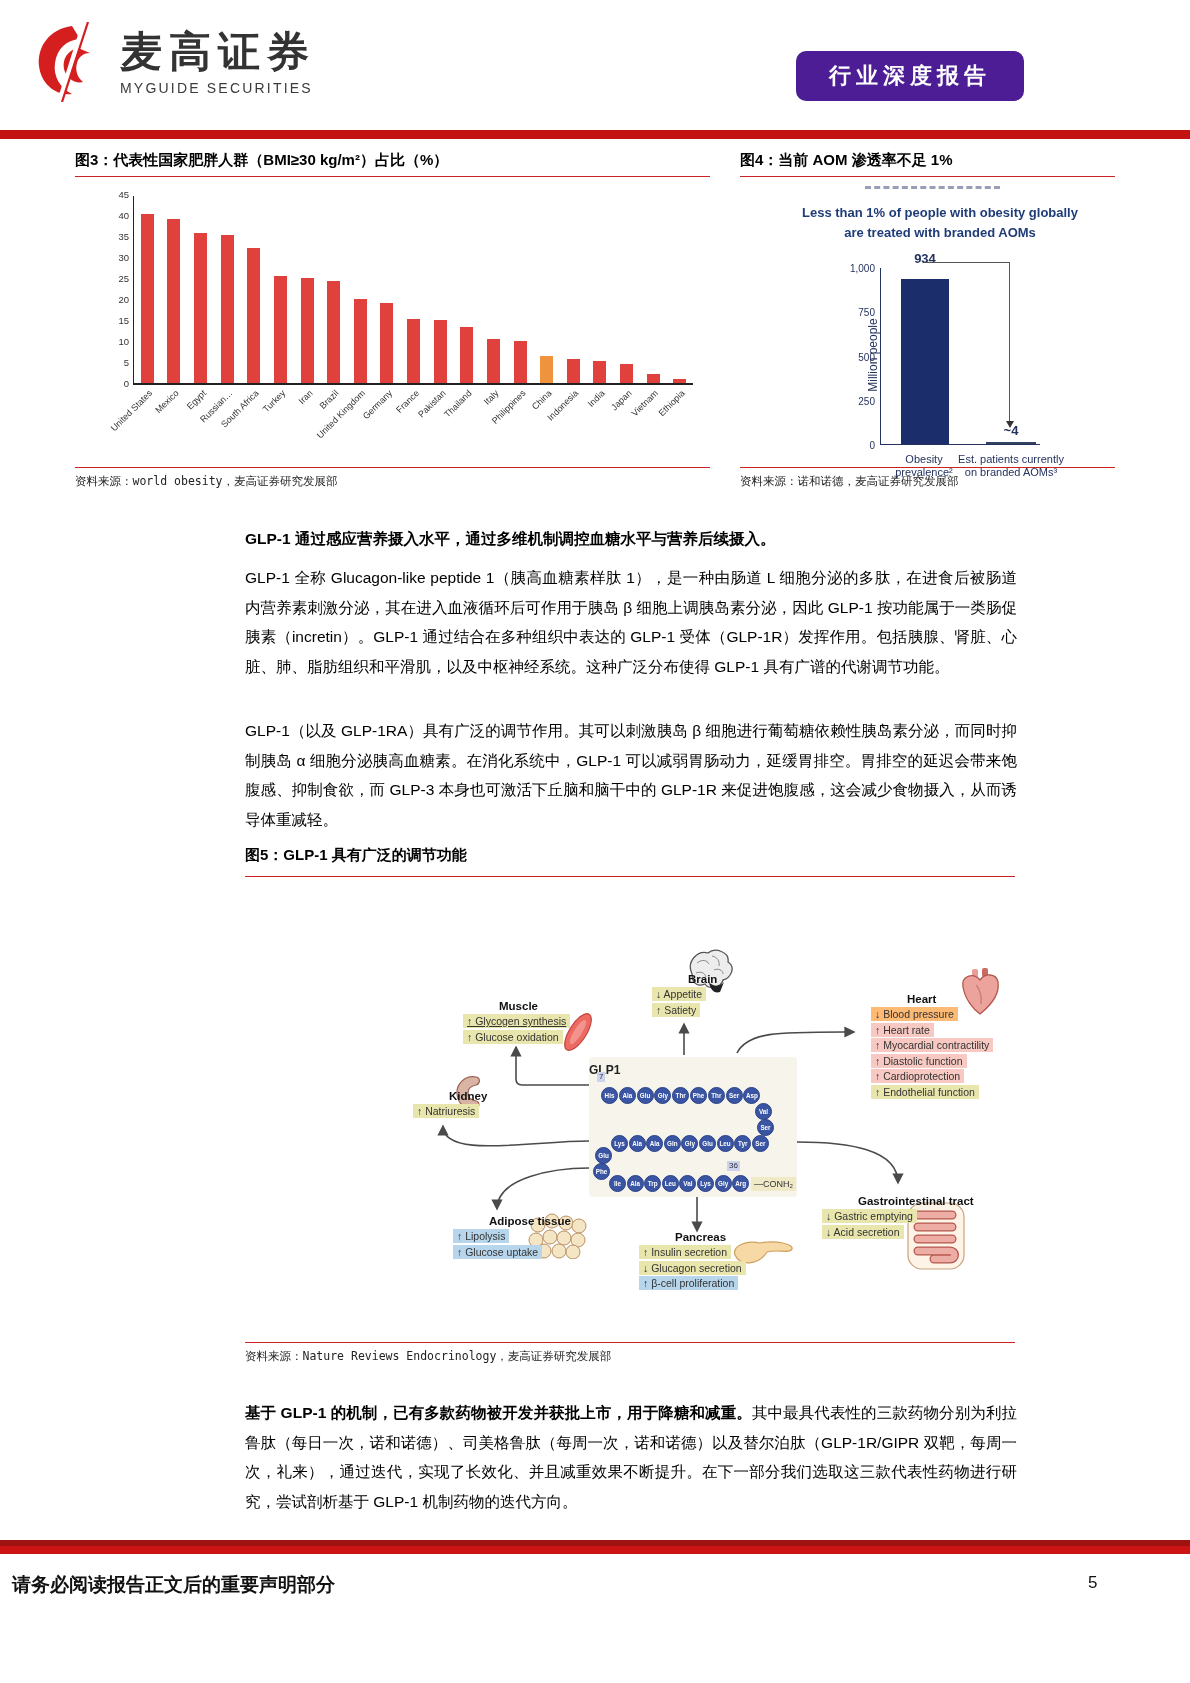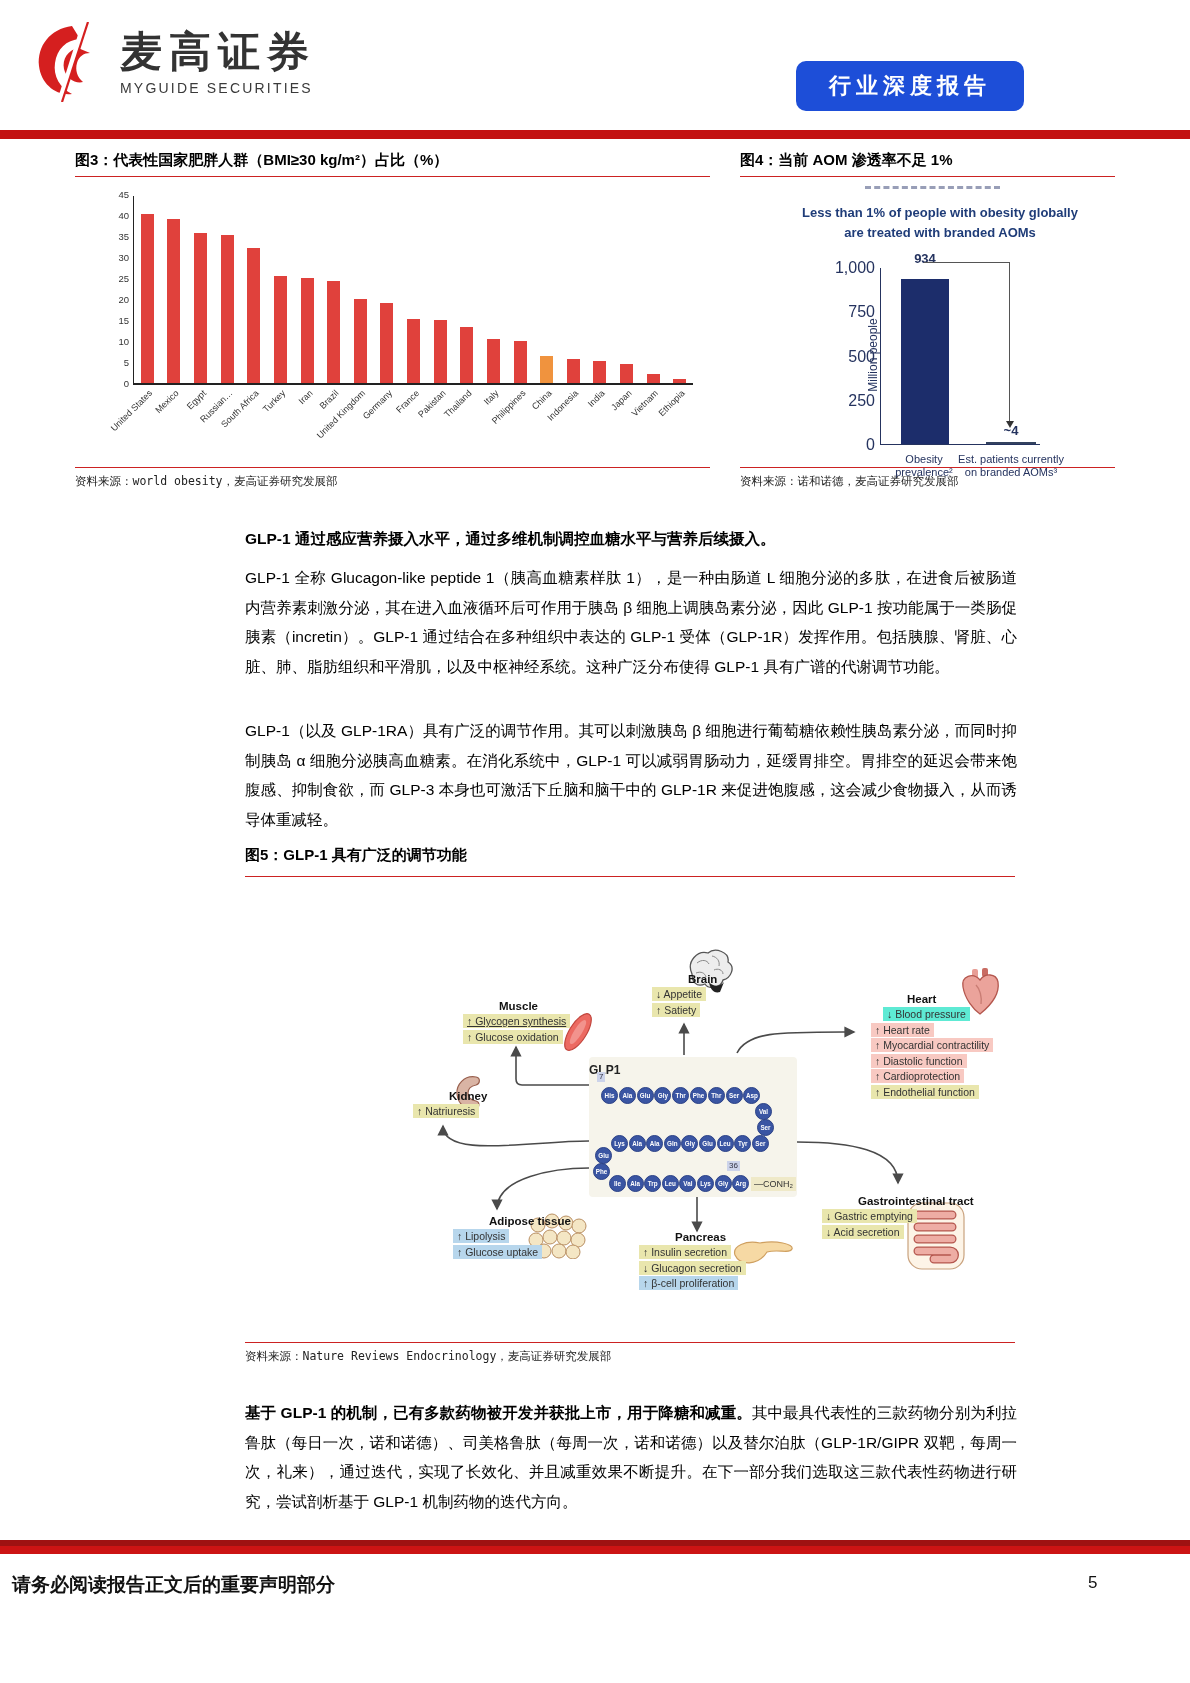--- a/index.html
+++ b/index.html
@@ -8,22 +8,22 @@
     position:relative;width:1190px;height:1683px;background:#fff;margin:0 auto;
     font-family:"Liberation Sans", sans-serif;color:#111;overflow:hidden;
   }
   
   .logo-wrap{position:absolute;left:32px;top:22px;display:flex;align-items:flex-start;}
   .logo-mark{width:74px;height:80px;}
   .brand-block{margin-left:14px;padding-top:8px;}
   .brand-cn{font-size:42px;font-weight:bold;color:#333;letter-spacing:7px;line-height:44px;}
   .brand-en{font-size:14px;color:#3a3a3a;letter-spacing:2.2px;margin-top:6px;}
   .badge{
-    position:absolute;left:796px;top:51px;width:228px;height:50px;background:#1d4ed8;border-radius:10px;
-    color:#fff;font-size:22px;font-weight:bold;letter-spacing:5px;display:flex;align-items:center;justify-content:center;margin-top:10px;
+    position:absolute;left:796px;top:51px;width:228px;height:50px;background:#4c1d95;border-radius:10px;
+    color:#fff;font-size:22px;font-weight:bold;letter-spacing:5px;display:flex;align-items:center;justify-content:center;
   }
   .top-rule{position:absolute;left:0;top:130px;width:1190px;height:9px;background:#c31212;}
   
   .fig-title{position:absolute;font-size:15px;font-weight:bold;color:#000;white-space:nowrap;}
   .red-underline{position:absolute;height:0;border-top:1.6px solid #c22;}
   .fig-source{position:absolute;font-size:11.5px;color:#222;font-family:"DejaVu Sans Mono", monospace;white-space:nowrap;}
   
   .fig3-chart{position:absolute;left:95px;top:190px;width:615px;height:268px;}
   .fig3-plot{position:absolute;left:38px;top:6px;width:560px;height:189px;border-left:1.5px solid #222;border-bottom:2px solid #222;display:flex;align-items:flex-end;}
   .ytick3{position:absolute;right:calc(100% + 5px);font-size:9.5px;color:#333;transform:translateY(50%);}
@@ -31,21 +31,21 @@
   .bar3{width:13px;}
   .xlab3{
     position:absolute;top:calc(100% + 5px);right:50%;font-size:9px;color:#333;white-space:nowrap;
     transform:rotate(-45deg);transform-origin:top right;
   }
   
   .fig4-chart{position:absolute;left:795px;top:185px;width:290px;height:300px;color:#1f3c78;}
   .fig4-artifact{position:absolute;left:70px;top:1px;width:135px;height:0;border-top:3px dashed #44507e;opacity:.55;}
   .fig4-heading{position:absolute;left:0;top:18px;width:290px;text-align:center;font-size:13px;font-weight:bold;line-height:20px;color:#1f3c78;}
   .fig4-plot{position:absolute;left:85px;top:83px;width:160px;height:177px;border-left:1.6px solid #25335f;border-bottom:1.6px solid #25335f;}
-  .ytick4{position:absolute;right:calc(100% + 6px);font-size:16px;color:#25335f;transform:translateY(-50%);white-space:nowrap;}
+  .ytick4{position:absolute;right:calc(100% + 6px);font-size:10px;color:#25335f;transform:translateY(-50%);white-space:nowrap;}
   .fig4-ylabel{position:absolute;left:-58px;top:50%;transform:rotate(-90deg) translateX(0);transform-origin:center;font-size:12px;color:#25335f;width:100px;text-align:center;margin-top:-8px;}
   .bar4{position:absolute;bottom:0;}
   .bar4-val{position:absolute;font-size:13px;font-weight:bold;color:#25335f;text-align:center;}
   .bracket4{position:absolute;left:129px;top:77px;width:86px;height:160px;border-top:1.6px solid #555;border-right:1.6px solid #555;}
   .bracket4-arrow{position:absolute;left:210.5px;top:236px;width:0;height:0;border-left:4.5px solid transparent;border-right:4.5px solid transparent;border-top:7px solid #333;}
   .xlab4{position:absolute;top:268px;font-size:11px;line-height:13px;color:#25335f;text-align:center;}
   
   .para{position:absolute;left:245px;width:772px;font-size:15.5px;line-height:29.5px;color:#000;text-align:justify;}
   .para b{font-weight:bold;}
   .para-head{position:absolute;left:245px;width:772px;font-size:15.5px;font-weight:bold;color:#000;}
@@ -308,21 +308,21 @@
         <div class="fx-row" style="background: rgb(233, 230, 173);">↑ Natriuresis</div>
       </div>
       <div class="organ-icon" style="left: 588px; top: 22px;"><svg width="46" height="50" viewBox="0 0 46 50">
           <rect x="14" y="2" width="6" height="10" rx="2" fill="#e89d95"></rect>
           <rect x="24" y="1" width="6" height="9" rx="2" fill="#c96c63"></rect>
           <path d="M22,13 C15,5 3,9 5,20 C7,32 15,42 22,47 C32,39 42,28 40,15 C38,6 27,6 22,13 Z" fill="#eba39b" stroke="#b4574e" stroke-width="1.3"></path>
           <path d="M18,18 C22,22 24,30 23,37" stroke="#c97d74" stroke-width="1.4" fill="none"></path>
         </svg></div>
       <div class="organ" style="left: 501px; top: 48px;">
         <div class="organ-name">Heart</div>
-        <div class="fx-row" style="background: #5eead4; margin-left: 12px;">↓ Blood pressure</div>
+        <div class="fx-row" style="background: #fdba74;">↓ Blood pressure</div>
         <div class="fx-row" style="background: rgb(248, 201, 194);">↑ Heart rate</div>
         <div class="fx-row" style="background: rgb(248, 201, 194);">↑ Myocardial contractility</div>
         <div class="fx-row" style="background: rgb(248, 201, 194);">↑ Diastolic function</div>
         <div class="fx-row" style="background: rgb(248, 201, 194);">↑ Cardioprotection</div>
         <div class="fx-row" style="background: rgb(233, 230, 173);">↑ Endothelial function</div>
       </div>
       <div class="organ-icon" style="left: 156px; top: 266px;"><svg width="66" height="48" viewBox="0 0 66 48">
           <g fill="#f4e6c4" stroke="#b98f62" stroke-width="1">
             <circle cx="12" cy="14" r="7"></circle>
             <circle cx="26" cy="10" r="7"></circle>

